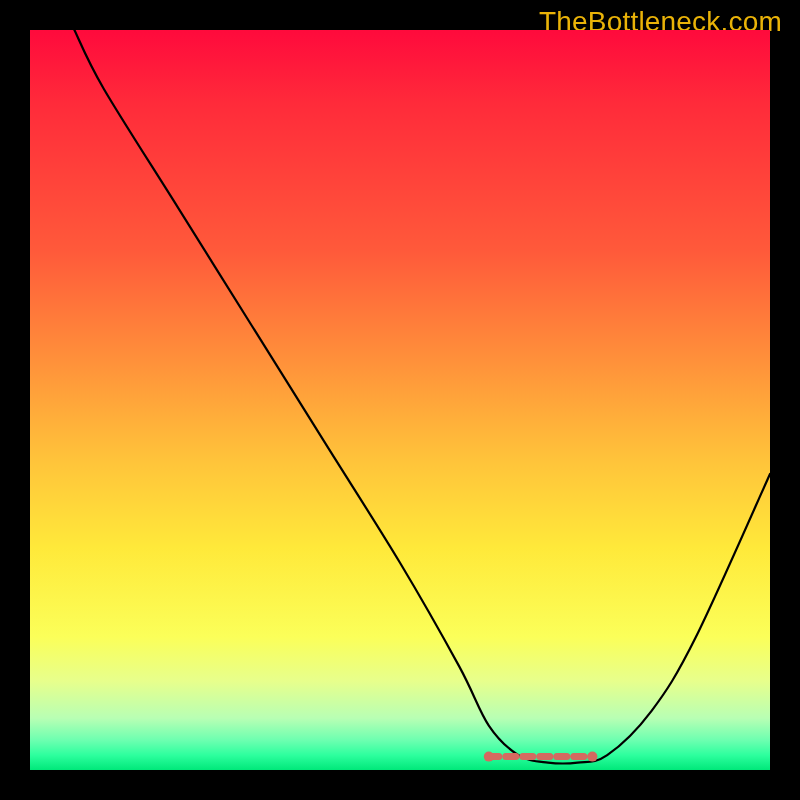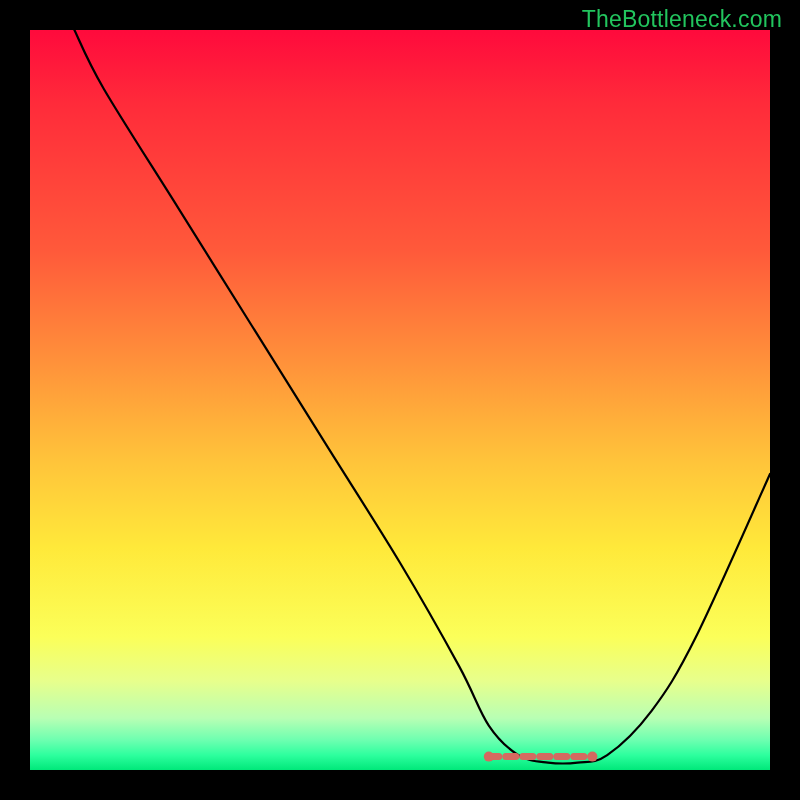--- a/index.html
+++ b/index.html
@@ -37,22 +37,22 @@
       #b8ffb4 93%,
       #6cffb0 96%,
       #2dff9e 98%,
       #00e87a 100%
     );
   }
   .watermark {
     position: absolute;
     top: 6px;
     right: 18px;
-    color: #22c55e;
-    font-size: 23px;
+    color: #eab308;
+    font-size: 28px;
     letter-spacing: 0.2px;
   }
   svg.curve {
     position: absolute;
     left: 0;
     top: 0;
     width: 740px;
     height: 740px;
   }
   .curve-path {

